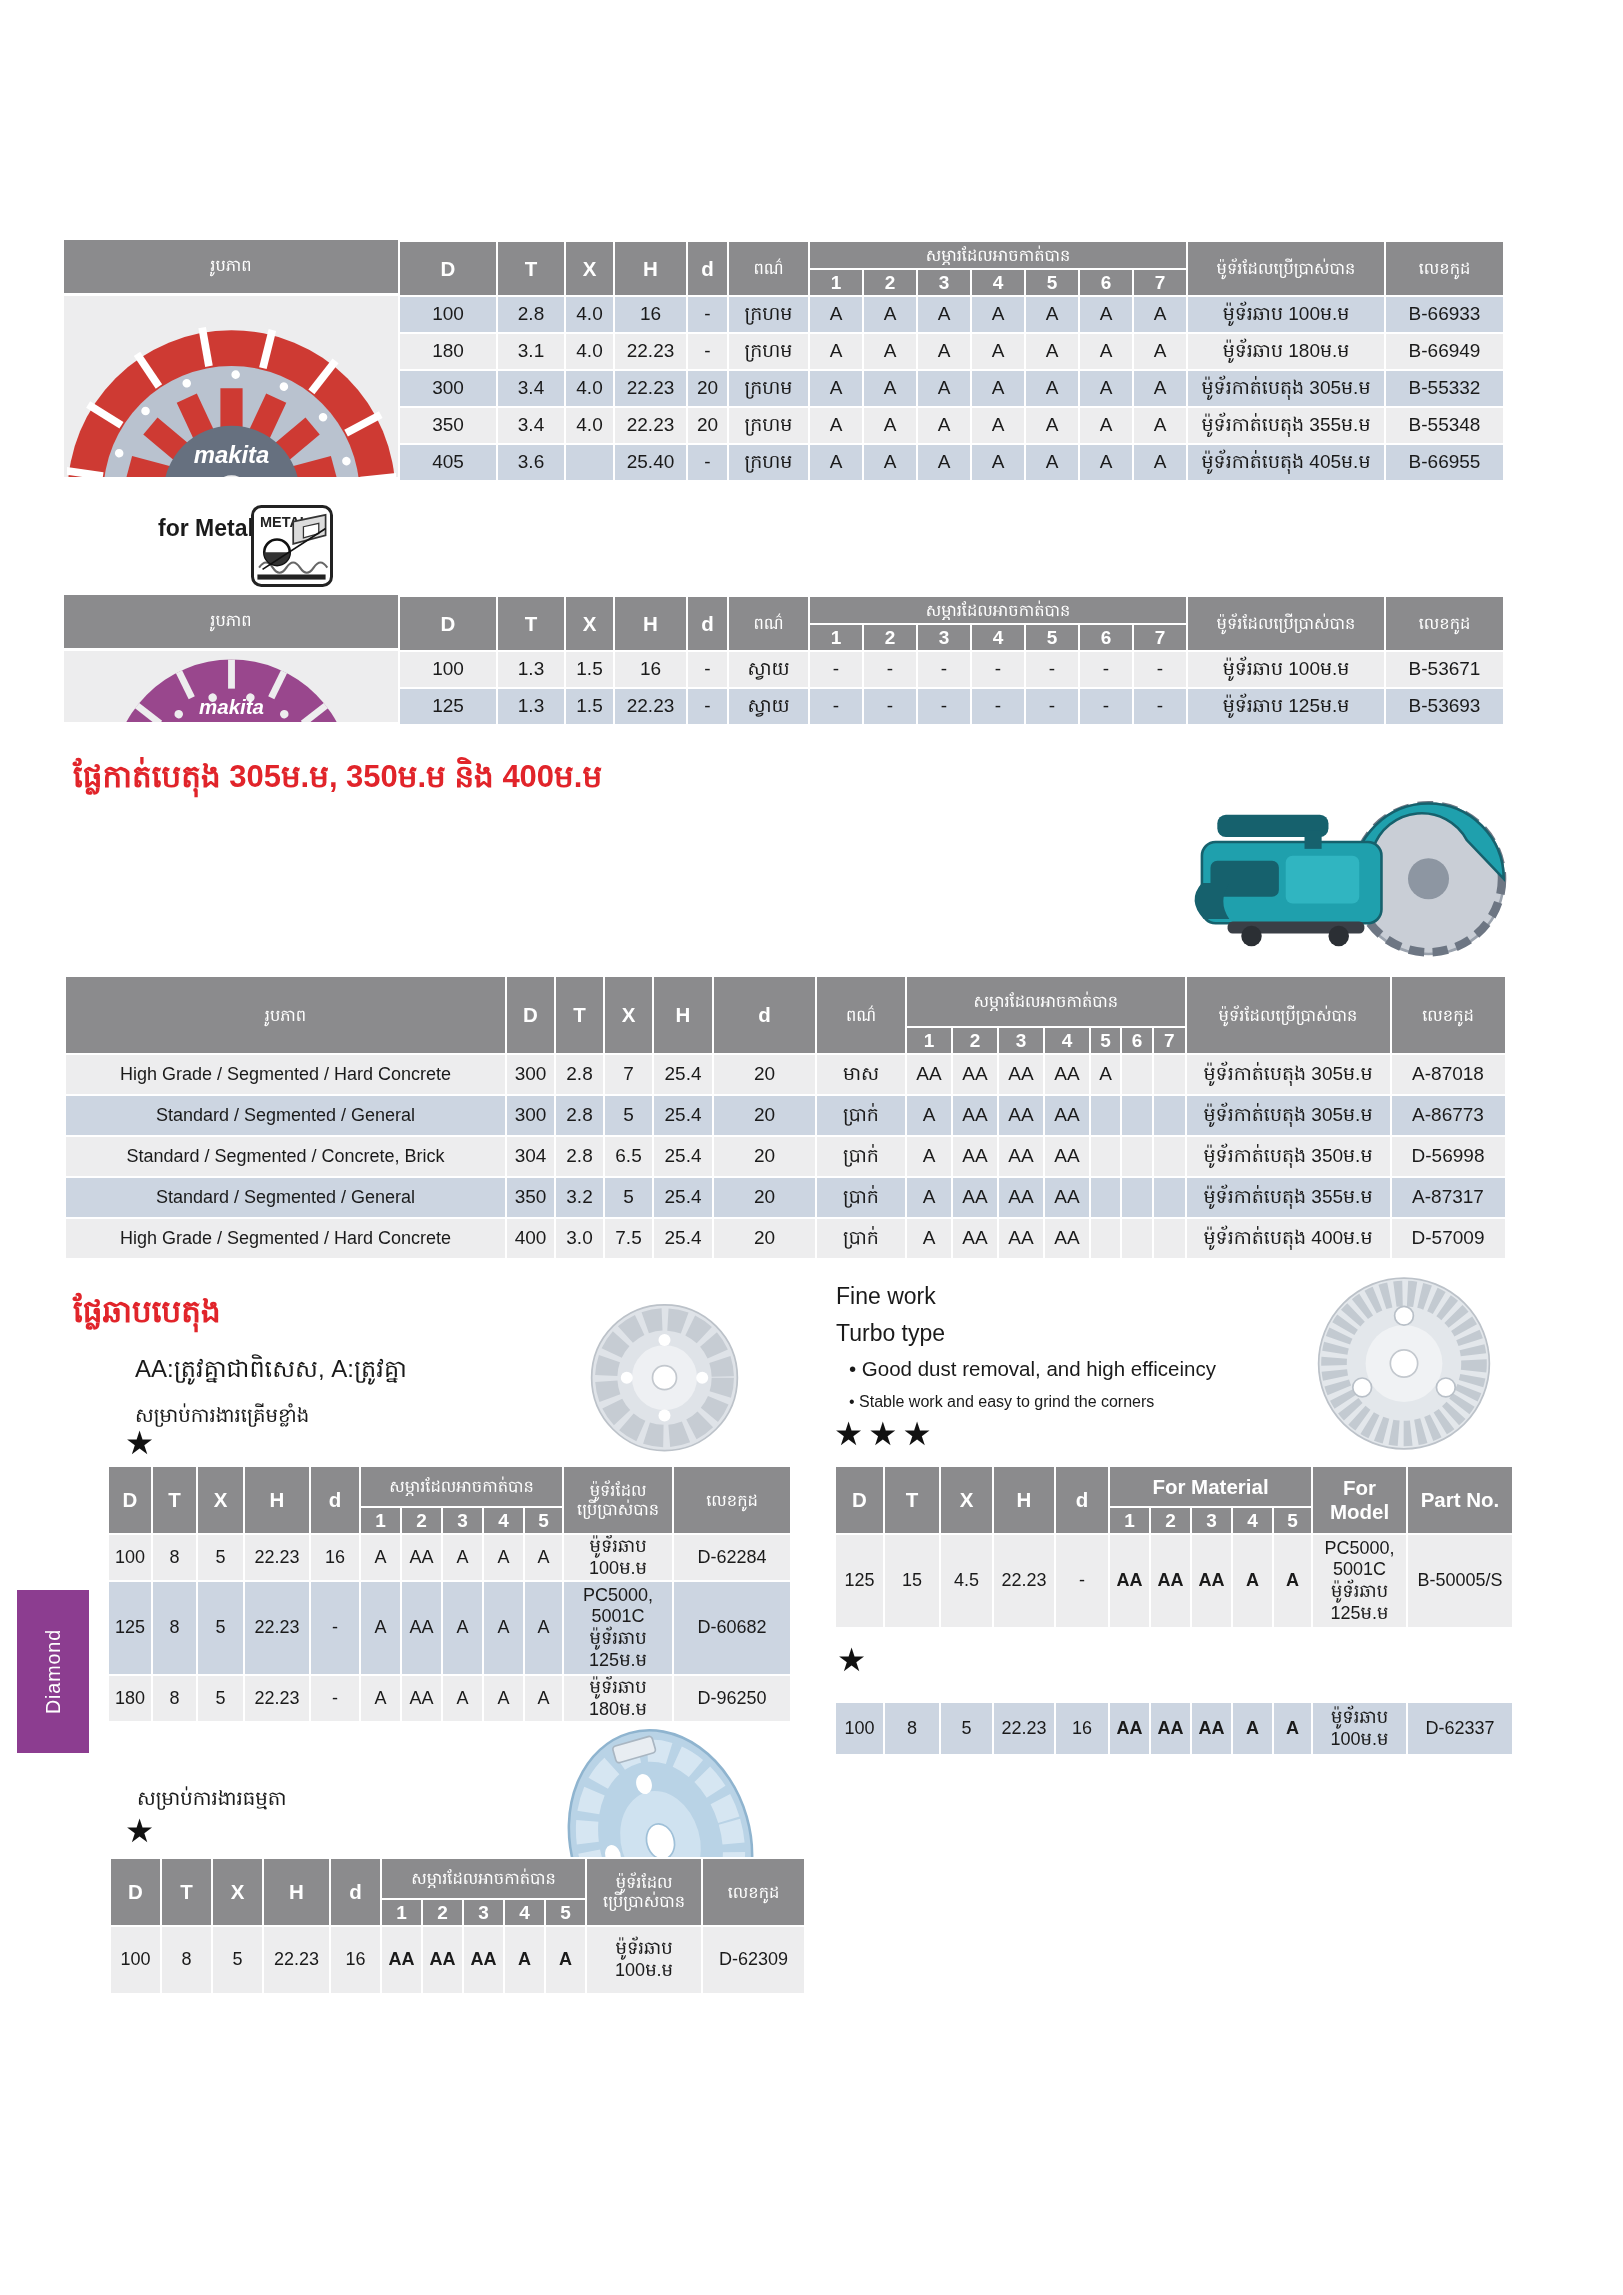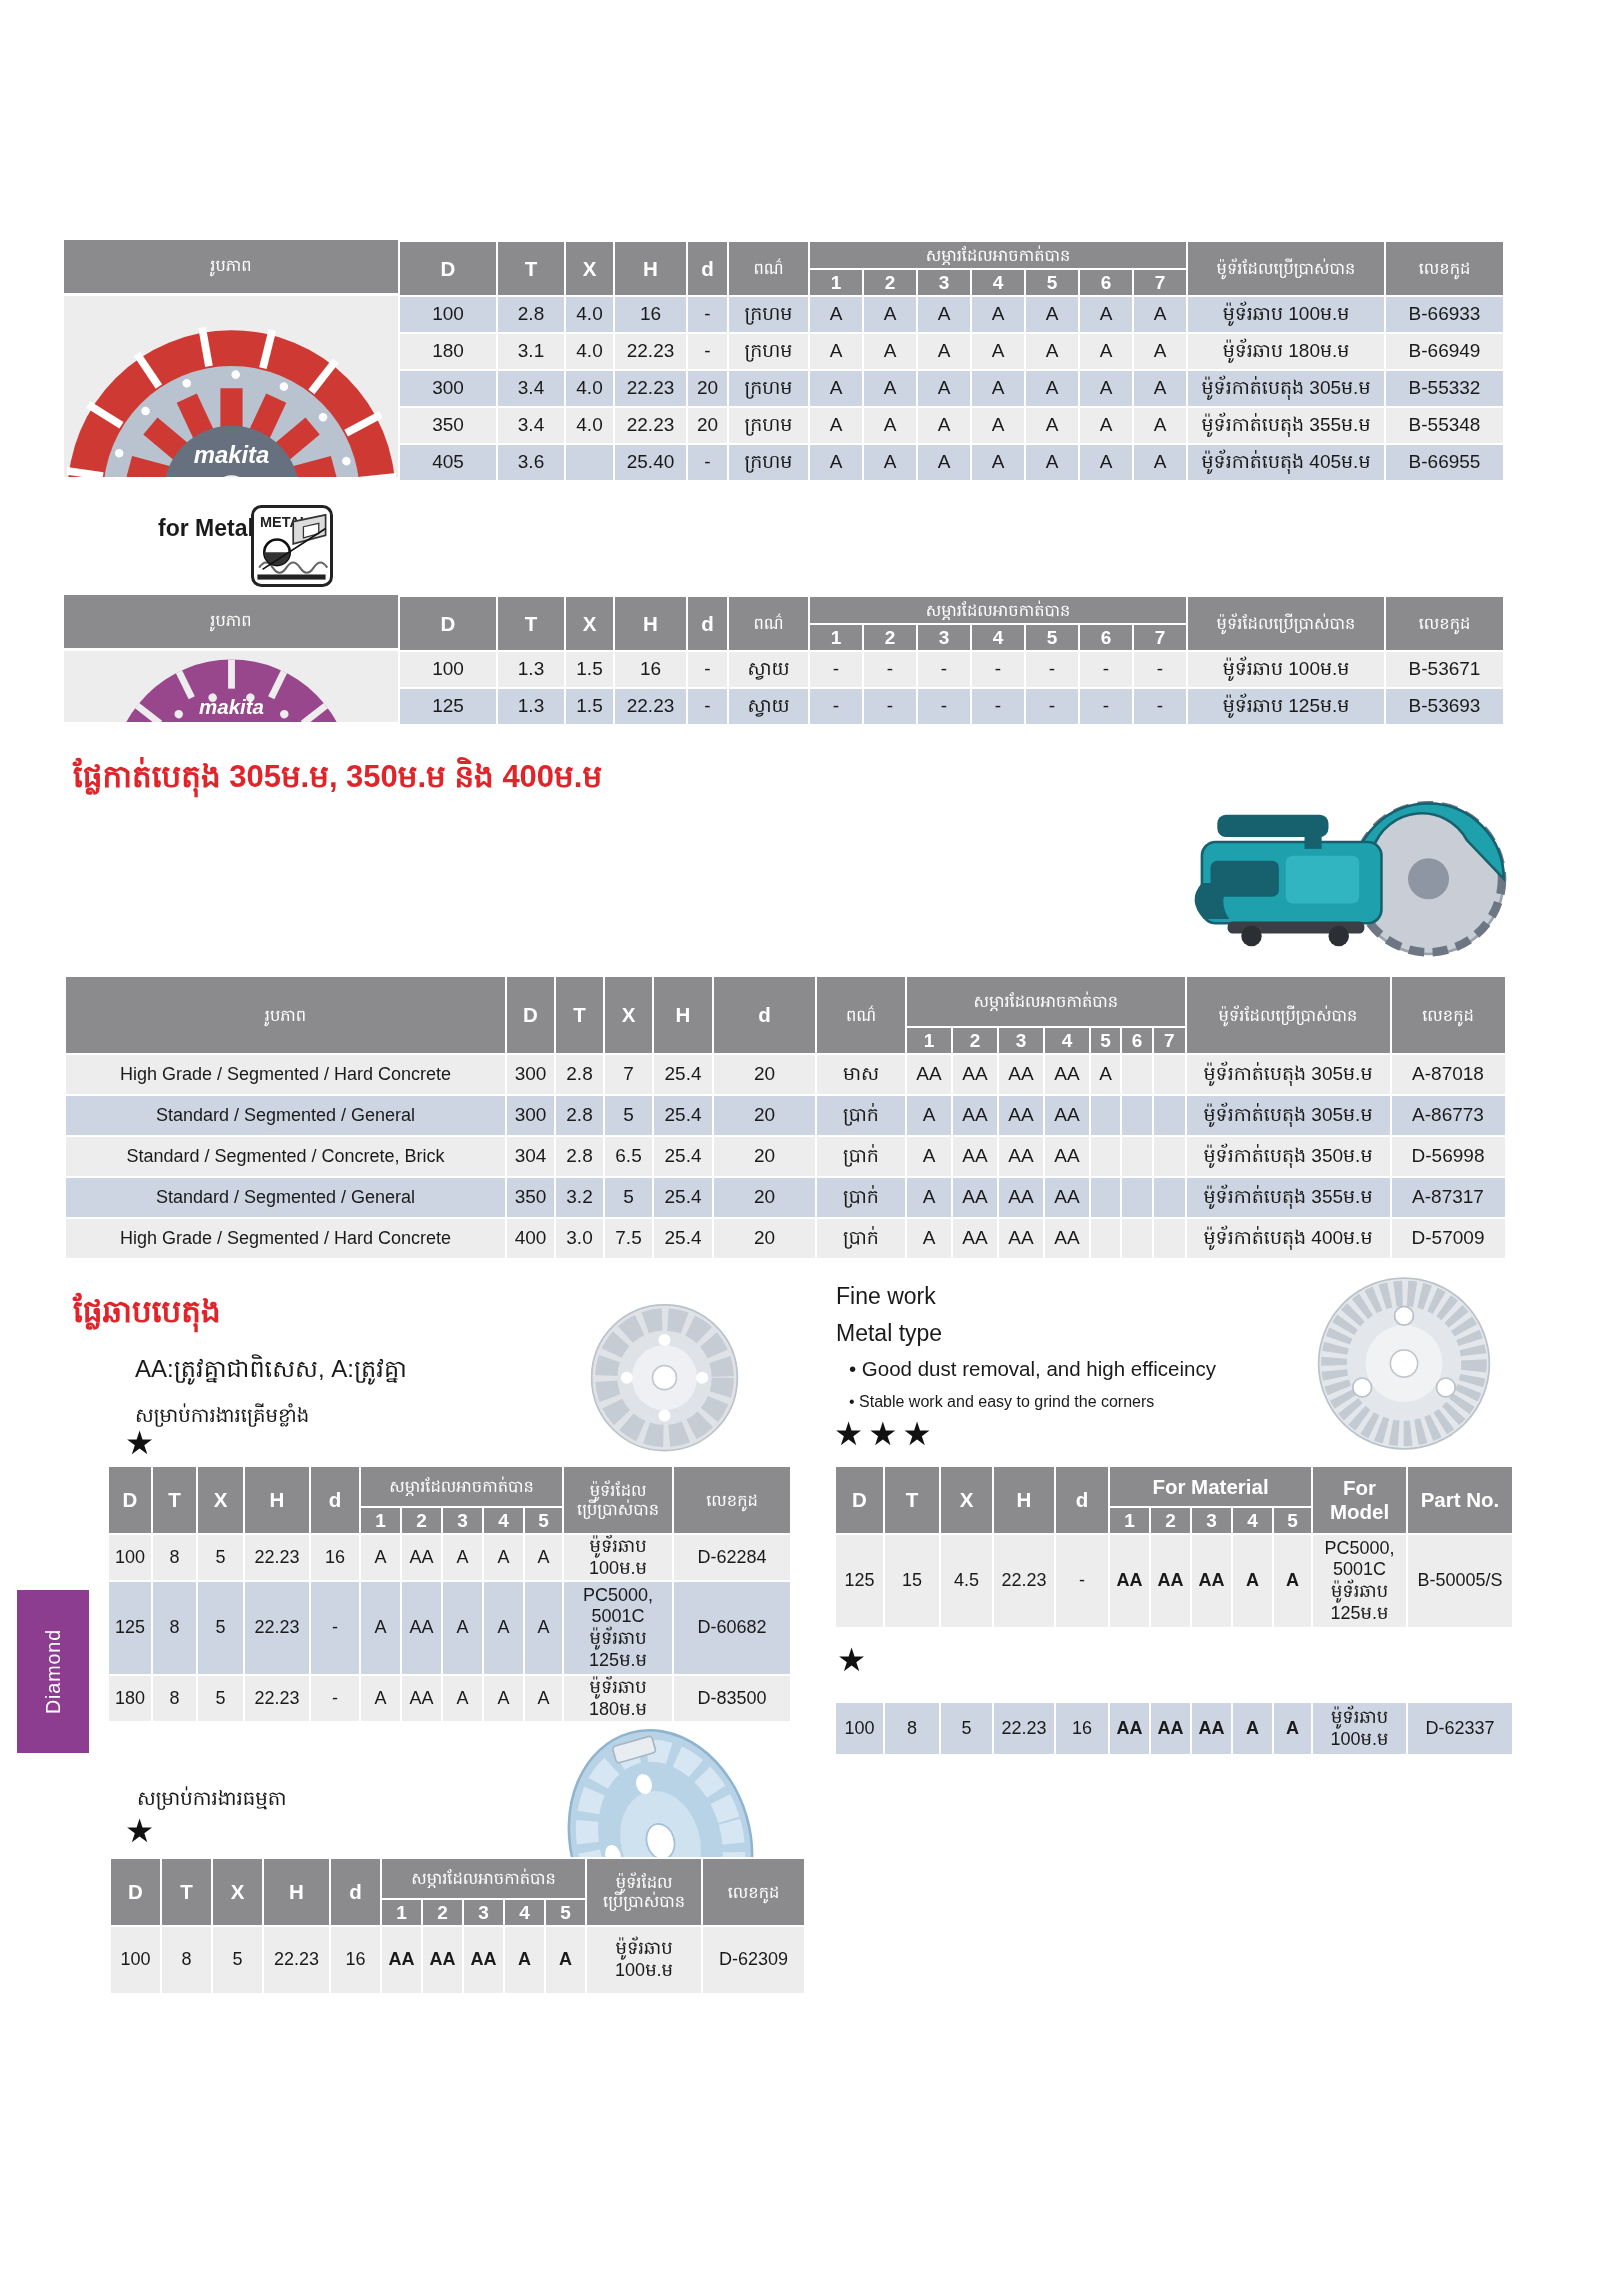--- a/index.html
+++ b/index.html
@@ -500,21 +500,21 @@
       <circle cx="88" cy="100" r="38" fill="#eef0f3"></circle>
       <circle cx="88" cy="100" r="14" fill="#fff" stroke="#c3c8ce" stroke-width="2"></circle>
       <circle cx="88" cy="56" r="7" fill="#fff"></circle>
         <circle cx="132" cy="100" r="7" fill="#fff"></circle>
       <circle cx="88" cy="144" r="7" fill="#fff"></circle>
         <circle cx="44" cy="100" r="7" fill="#fff"></circle>
     </svg>
   </div>
 
   <div class="abs blk" style="left:836px;top:1283px;font-size:23px;font-weight:normal;">Fine work</div>
-  <div class="abs blk" style="left:836px;top:1320px;font-size:23px;">Metal type</div>
+  <div class="abs blk" style="left:836px;top:1320px;font-size:23px;">Turbo type</div>
   <div class="abs blk" style="left:849px;top:1357px;font-size:20.5px;">• Good dust removal, and high efficeincy</div>
   <div class="abs blk" style="left:849px;top:1393px;font-size:16px;">• Stable work and easy to grind the corners</div>
   <div class="abs star" style="left:834px;top:1415px;">★★★</div>
 
   <div class="abs" style="left:1299px;top:1271px;">
     <svg width="210" height="185" viewBox="0 0 246 216">
       <circle cx="123" cy="108" r="100" fill="#e3e7eb" stroke="#bcc2c9" stroke-width="2"></circle>
       <circle cx="123" cy="108" r="82" fill="none" stroke="#c3cad1" stroke-width="30" stroke-dasharray="9 6"></circle>
       <circle cx="123" cy="108" r="45" fill="#f0f2f4"></circle>
       <circle cx="123" cy="108" r="16" fill="#fff" stroke="#c3c8ce" stroke-width="2"></circle>
@@ -598,21 +598,21 @@
           <td>5</td>
           <td>22.23</td>
           <td>-</td>
           <td>A</td>
           <td>AA</td>
           <td>A</td>
           <td>A</td>
           <td>A</td>
           <td>ម៉ូទ័រឆាប
 180ម.ម</td>
-          <td>D-83500</td>
+          <td>D-96250</td>
         </tr>
       </tbody>
   </table>
 
   <table class="t tsm boldmat" style="left:834px;top:1465px;width:678px;">
     <colgroup>
         <col style="width:49px">
         <col style="width:56px">
         <col style="width:53px">
         <col style="width:62px">

